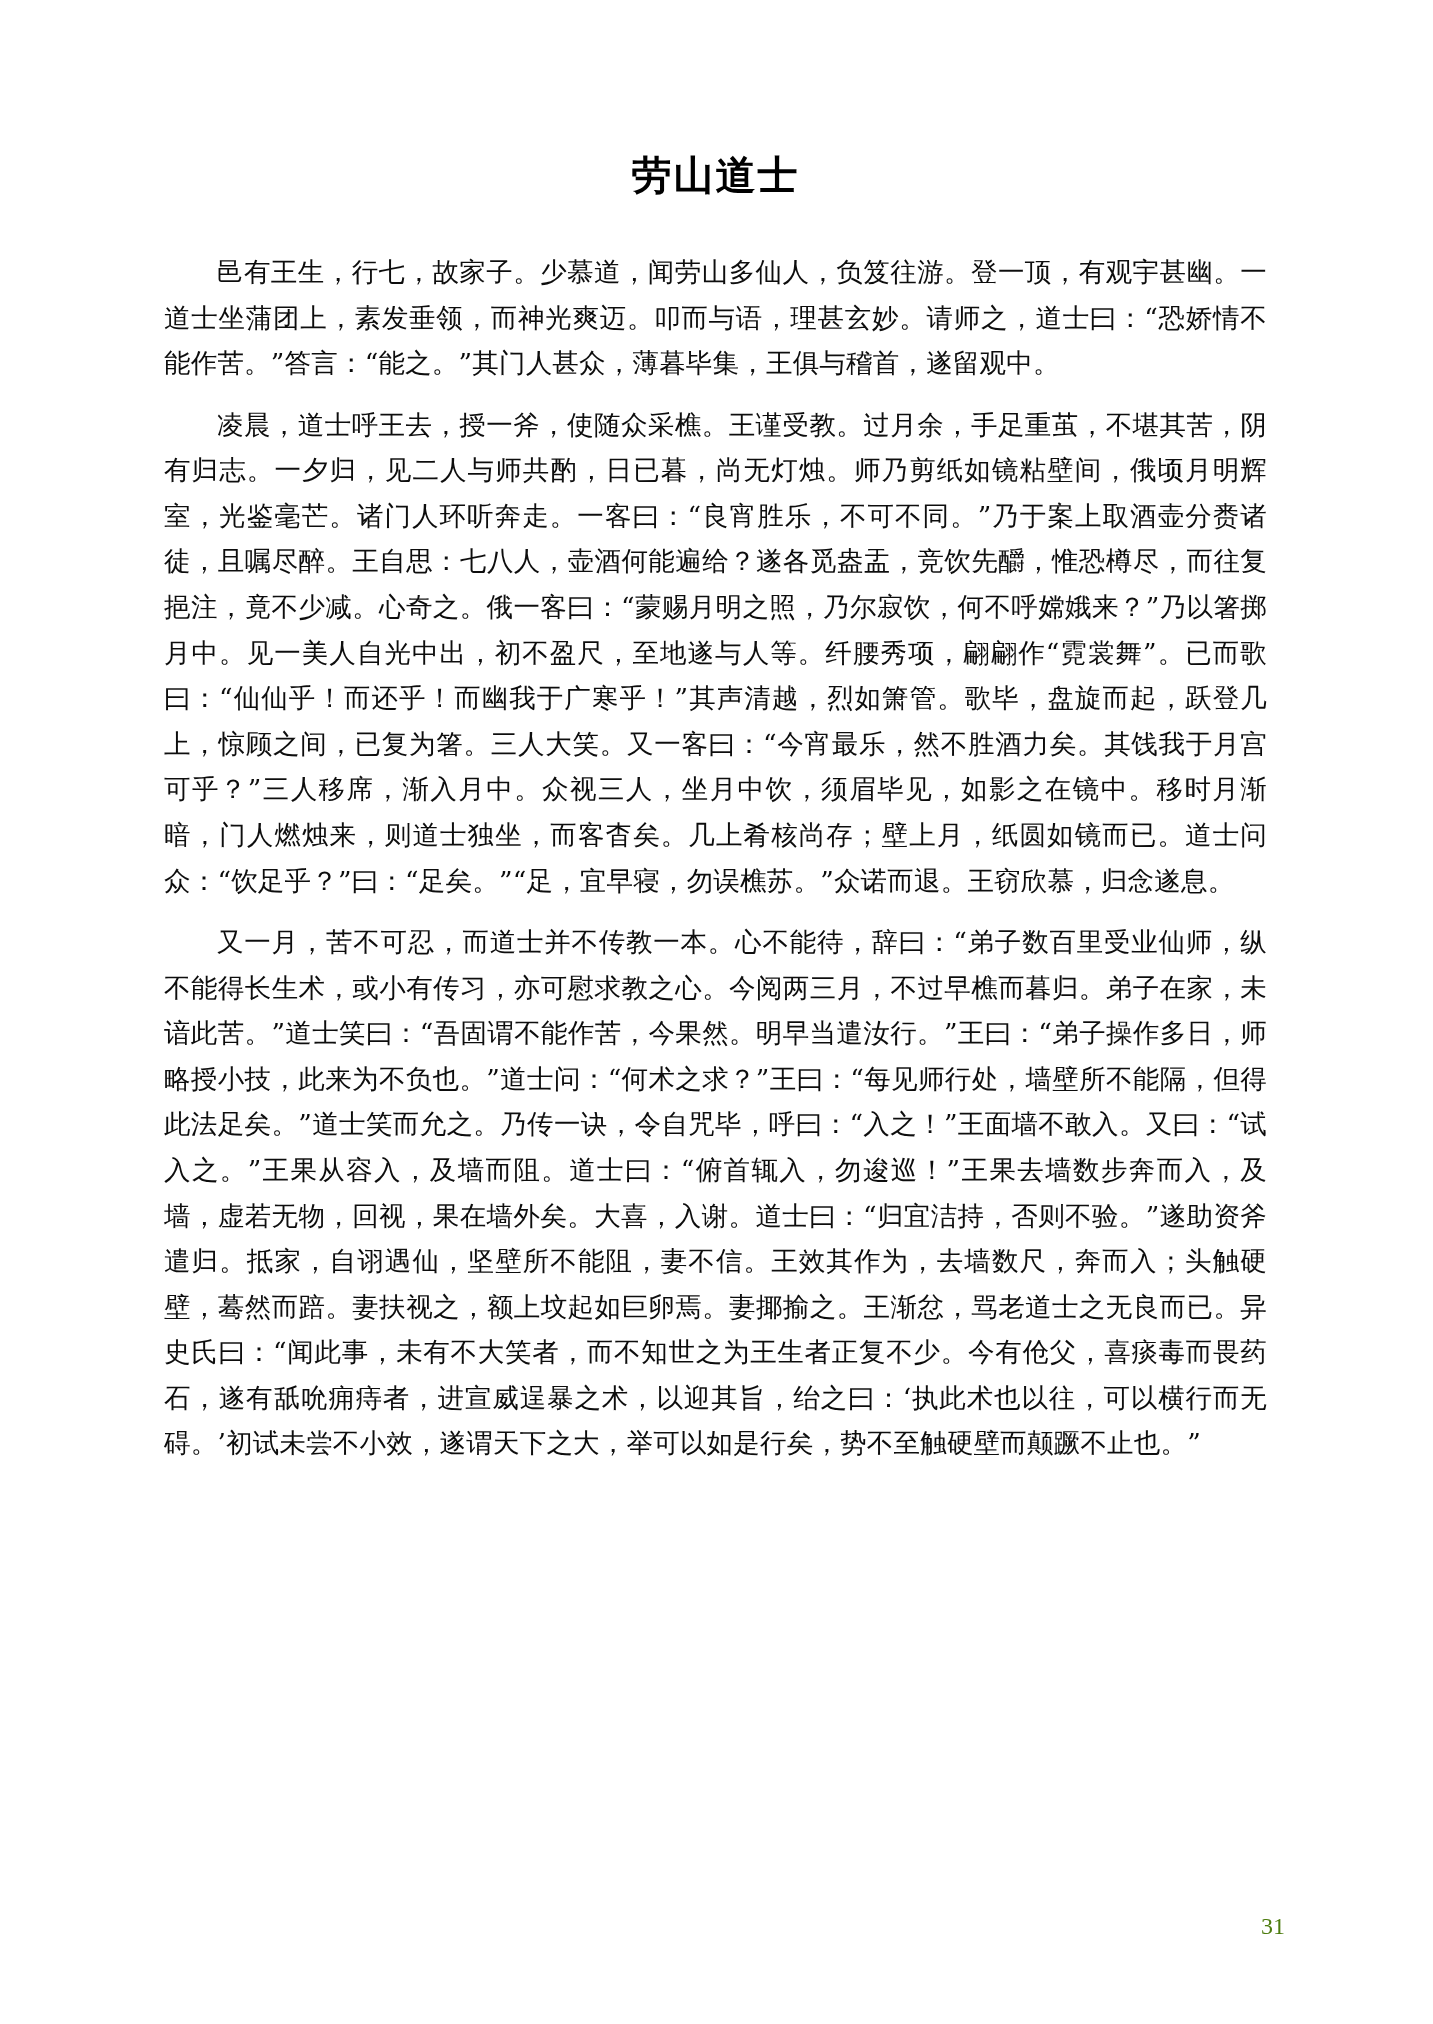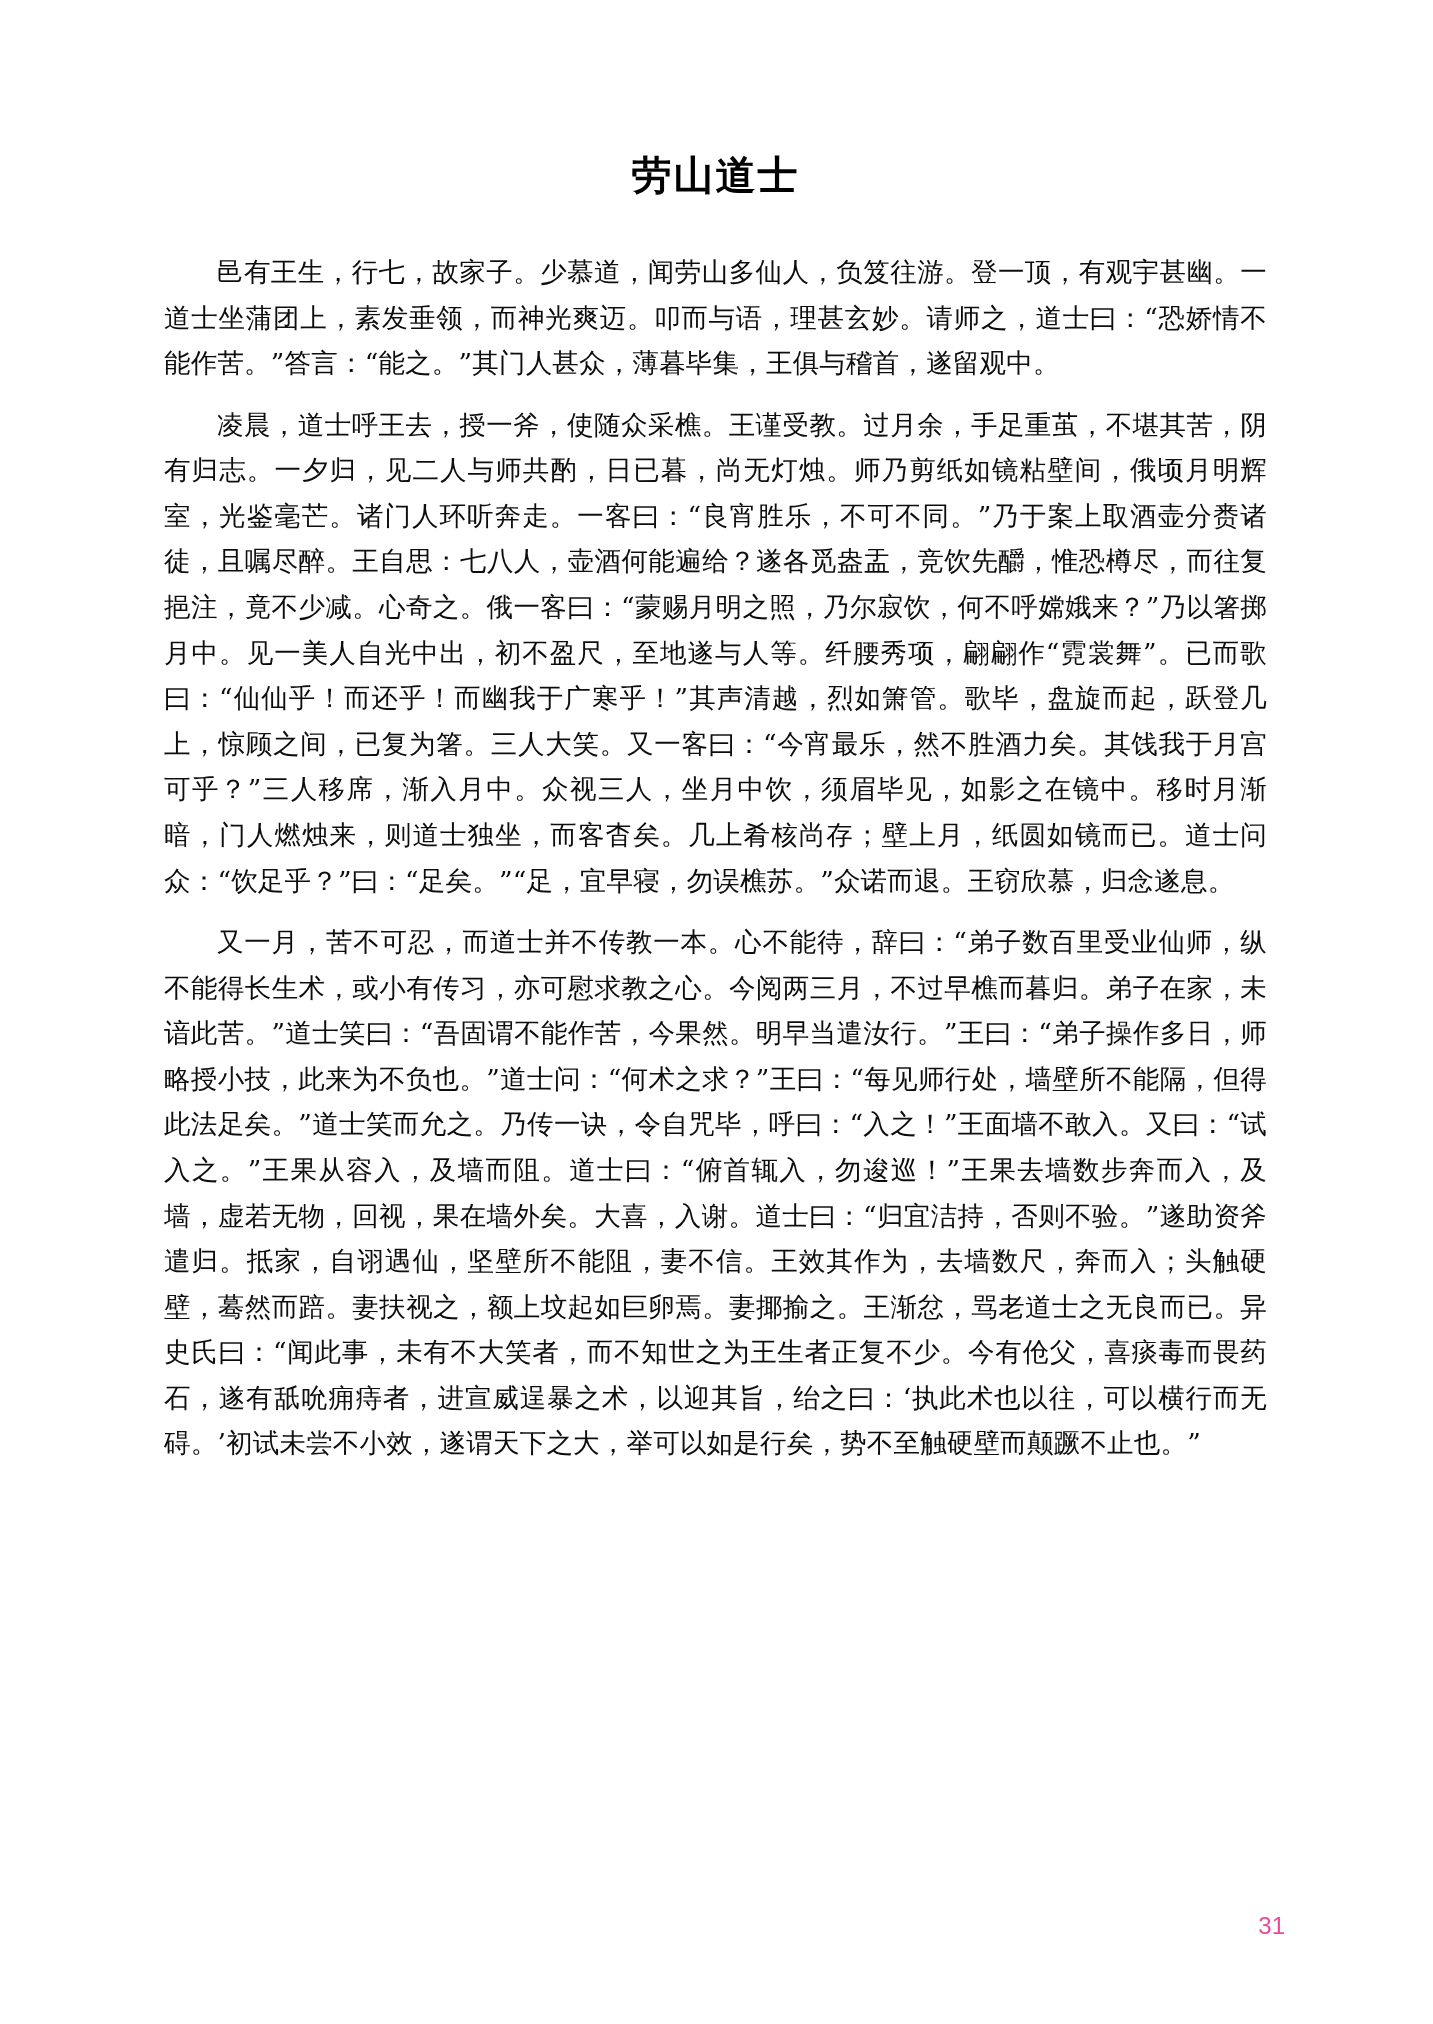--- a/index.html
+++ b/index.html
@@ -40,23 +40,23 @@
     text-align: justify;
     text-justify: inter-ideograph;
     text-indent: 2em;
     color: #0d0d0d;
     letter-spacing: 0.2px;
   }
   .page-number {
     position: absolute;
     right: 148px;
     bottom: 84px;
-    font-family: Liberation Sans, sans-serif;
+    font-family: Liberation Serif, serif;
     font-size: 24px;
-    color: #ec4899;
+    color: #4d7c0f;
   }
 </style>
 </head>
 <body>
 
 <div class="page">
   <div class="content">
     <h1 class="doc-title">劳山道士</h1>
     <div class="body-text">
       <p>邑有王生，行七，故家子。少慕道，闻劳山多仙人，负笈往游。登一顶，有观宇甚幽。一道士坐蒲团上，素发垂领，而神光爽迈。叩而与语，理甚玄妙。请师之，道士曰：“恐娇情不能作苦。”答言：“能之。”其门人甚众，薄暮毕集，王俱与稽首，遂留观中。</p>

